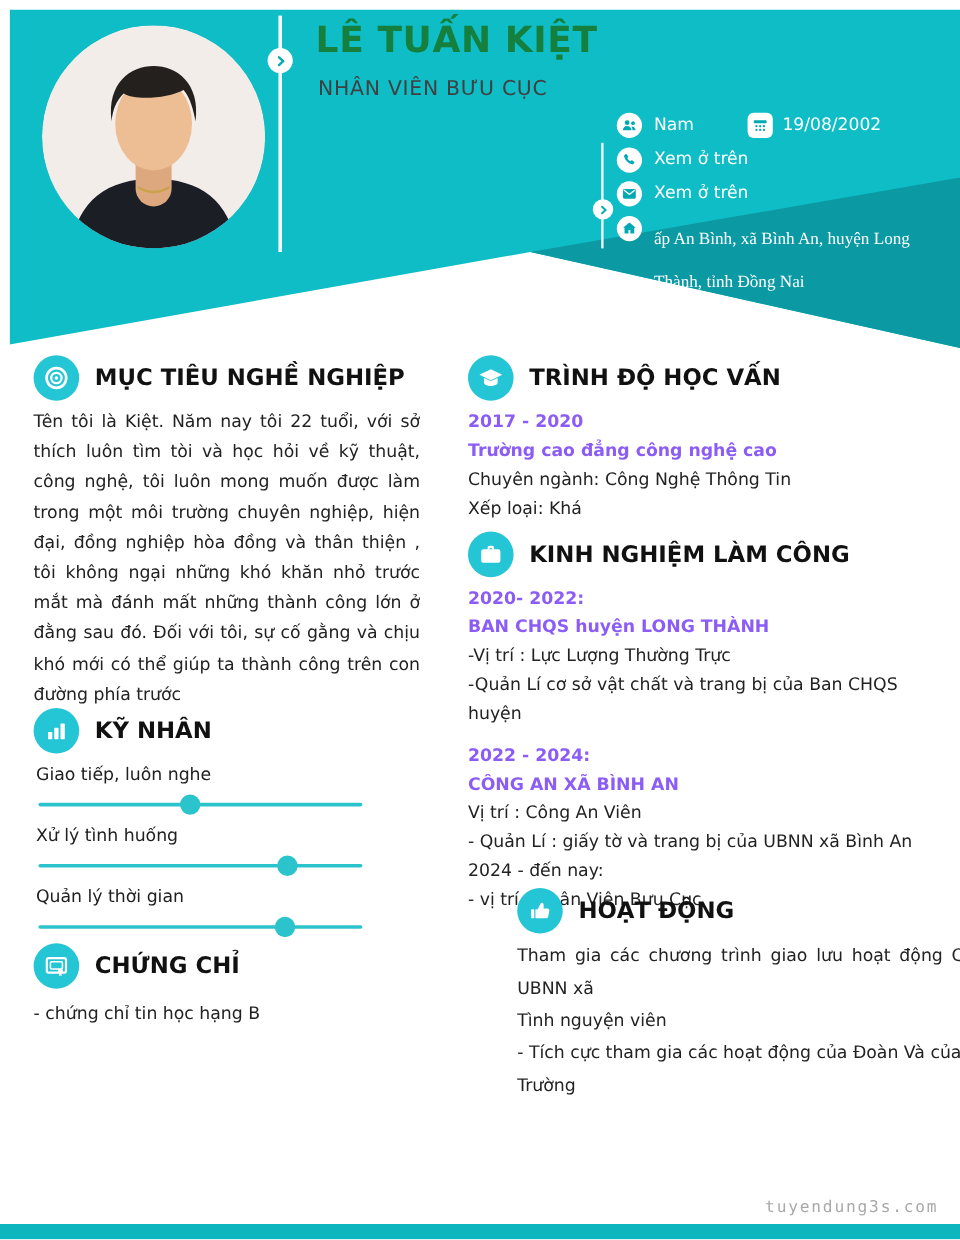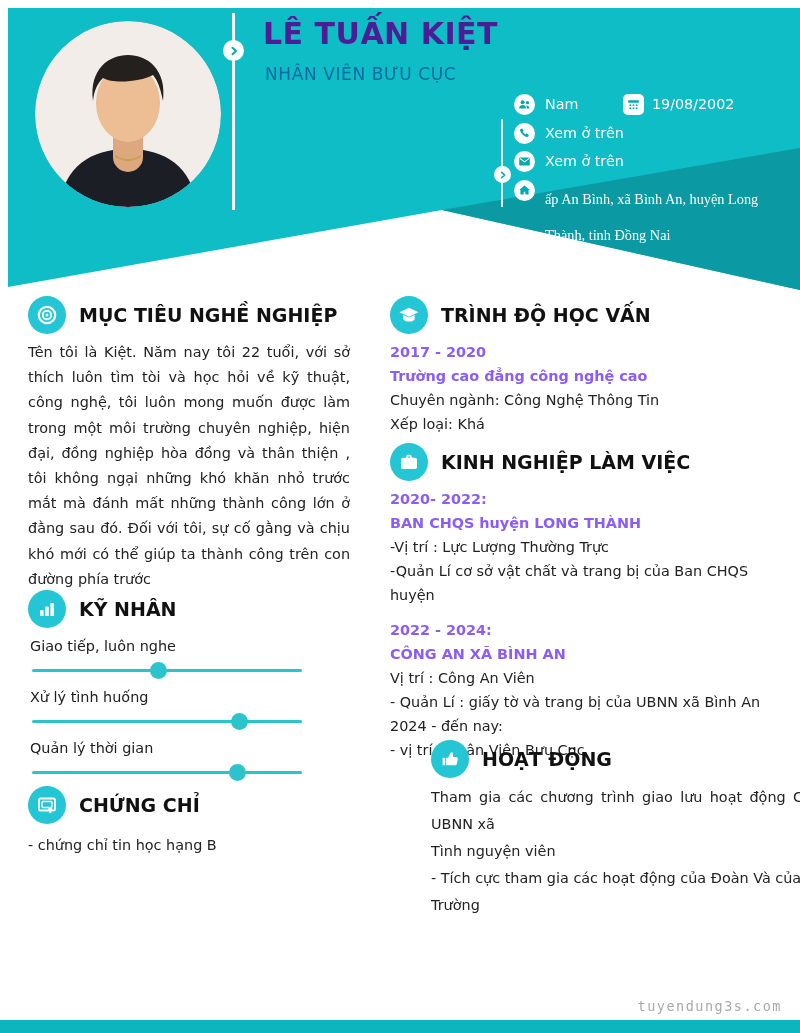--- a/index.html
+++ b/index.html
@@ -24,22 +24,22 @@
 
   
   .photo{position:absolute;left:35px;top:21px;width:186px;height:186px;border-radius:50%;overflow:hidden;}
 
   
   .name-line{position:absolute;left:232px;top:13px;width:3px;height:197px;background:rgba(255,255,255,.95);}
   .bullet{position:absolute;border-radius:50%;background:#fff;display:flex;align-items:center;justify-content:center;}
   .bullet svg{display:block;}
   .bullet-name{left:223px;top:40px;width:21px;height:21px;}
   .bullet-contact{left:494px;top:166px;width:17px;height:17px;}
-  .cv-name{position:absolute;left:263px;top:16px;font-size:30px;font-weight:700;color:#4c1d95;letter-spacing:.5px;}
-  .cv-title{position:absolute;left:265px;top:64px;font-size:17px;color:#0369a1;letter-spacing:.6px;}
+  .cv-name{position:absolute;left:263px;top:16px;font-size:30px;font-weight:700;color:#15803d;letter-spacing:.5px;}
+  .cv-title{position:absolute;left:265px;top:64px;font-size:17px;color:#404040;letter-spacing:.6px;}
 
   
   .contact-line{position:absolute;left:501px;top:119px;width:2px;height:88px;background:rgba(255,255,255,.9);}
   .badge{position:absolute;width:21px;height:21px;background:#fff;border-radius:50%;display:flex;align-items:center;justify-content:center;}
   .badge.square{border-radius:5px;}
   .badge svg{width:15px;height:15px;display:block;}
   .c-text{position:absolute;color:#fff;font-size:14.3px;}
   .c-addr{width:244px;line-height:36px;font-family:Liberation Serif, serif;}
 
   
@@ -235,21 +235,21 @@
   </section>
 
   <section class="section col-right" style="left:390px;top:443px;">
     <div class="sec-head">
       <span class="sec-icon">
         <svg viewBox="0 0 24 24" fill="#fff">
             <path d="M9.3 8V6.4A1.6 1.6 0 0 1 10.9 4.8h2.2a1.6 1.6 0 0 1 1.6 1.6V8h-1.8V6.6h-1.8V8z"></path>
             <rect x="4" y="7.8" width="16" height="11.2" rx="1.8"></rect>
           </svg>
       </span>
-      <span class="sec-title">KINH NGHIỆP LÀM VIỆC</span>
+      <span class="sec-title">KINH NGHIỆM LÀM CÔNG</span>
     </div>
     <div class="job">
       <div class="bold-line">2020- 2022:</div>
       <div class="bold-line">BAN CHQS huyện LONG THÀNH</div>
       <div class="plain-line">-Vị trí : Lực Lượng Thường Trực</div>
       <div class="plain-line">-Quản Lí cơ sở vật chất và trang bị của Ban CHQS huyện</div>
     </div>
     <div class="job">
       <div class="bold-line">2022 - 2024:</div>
       <div class="bold-line">CÔNG AN XÃ BÌNH AN</div>

